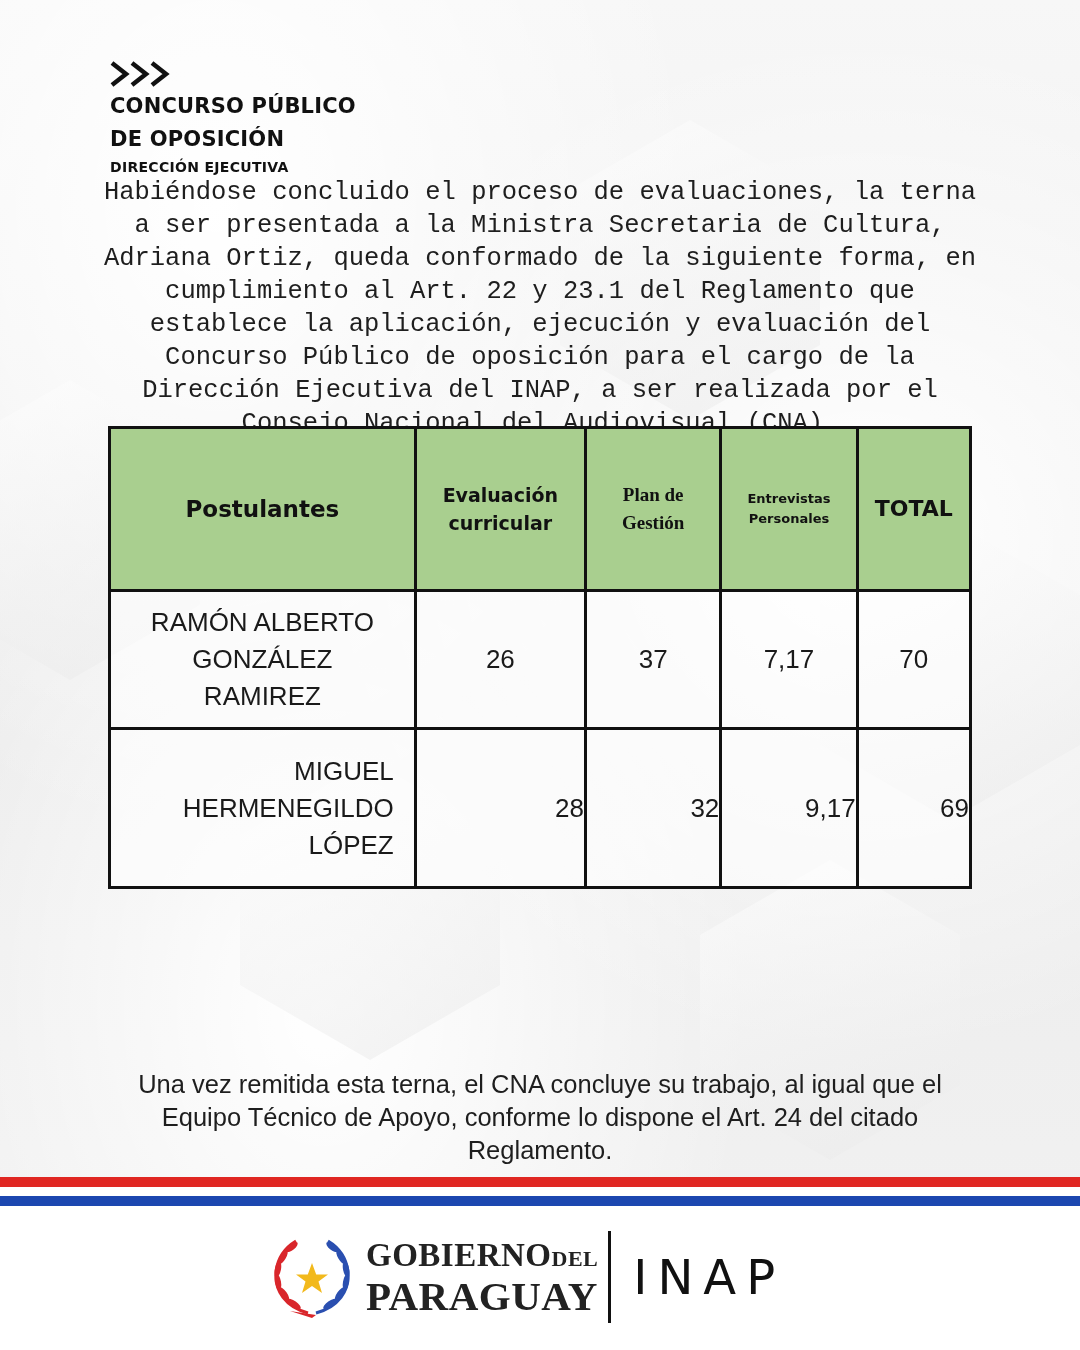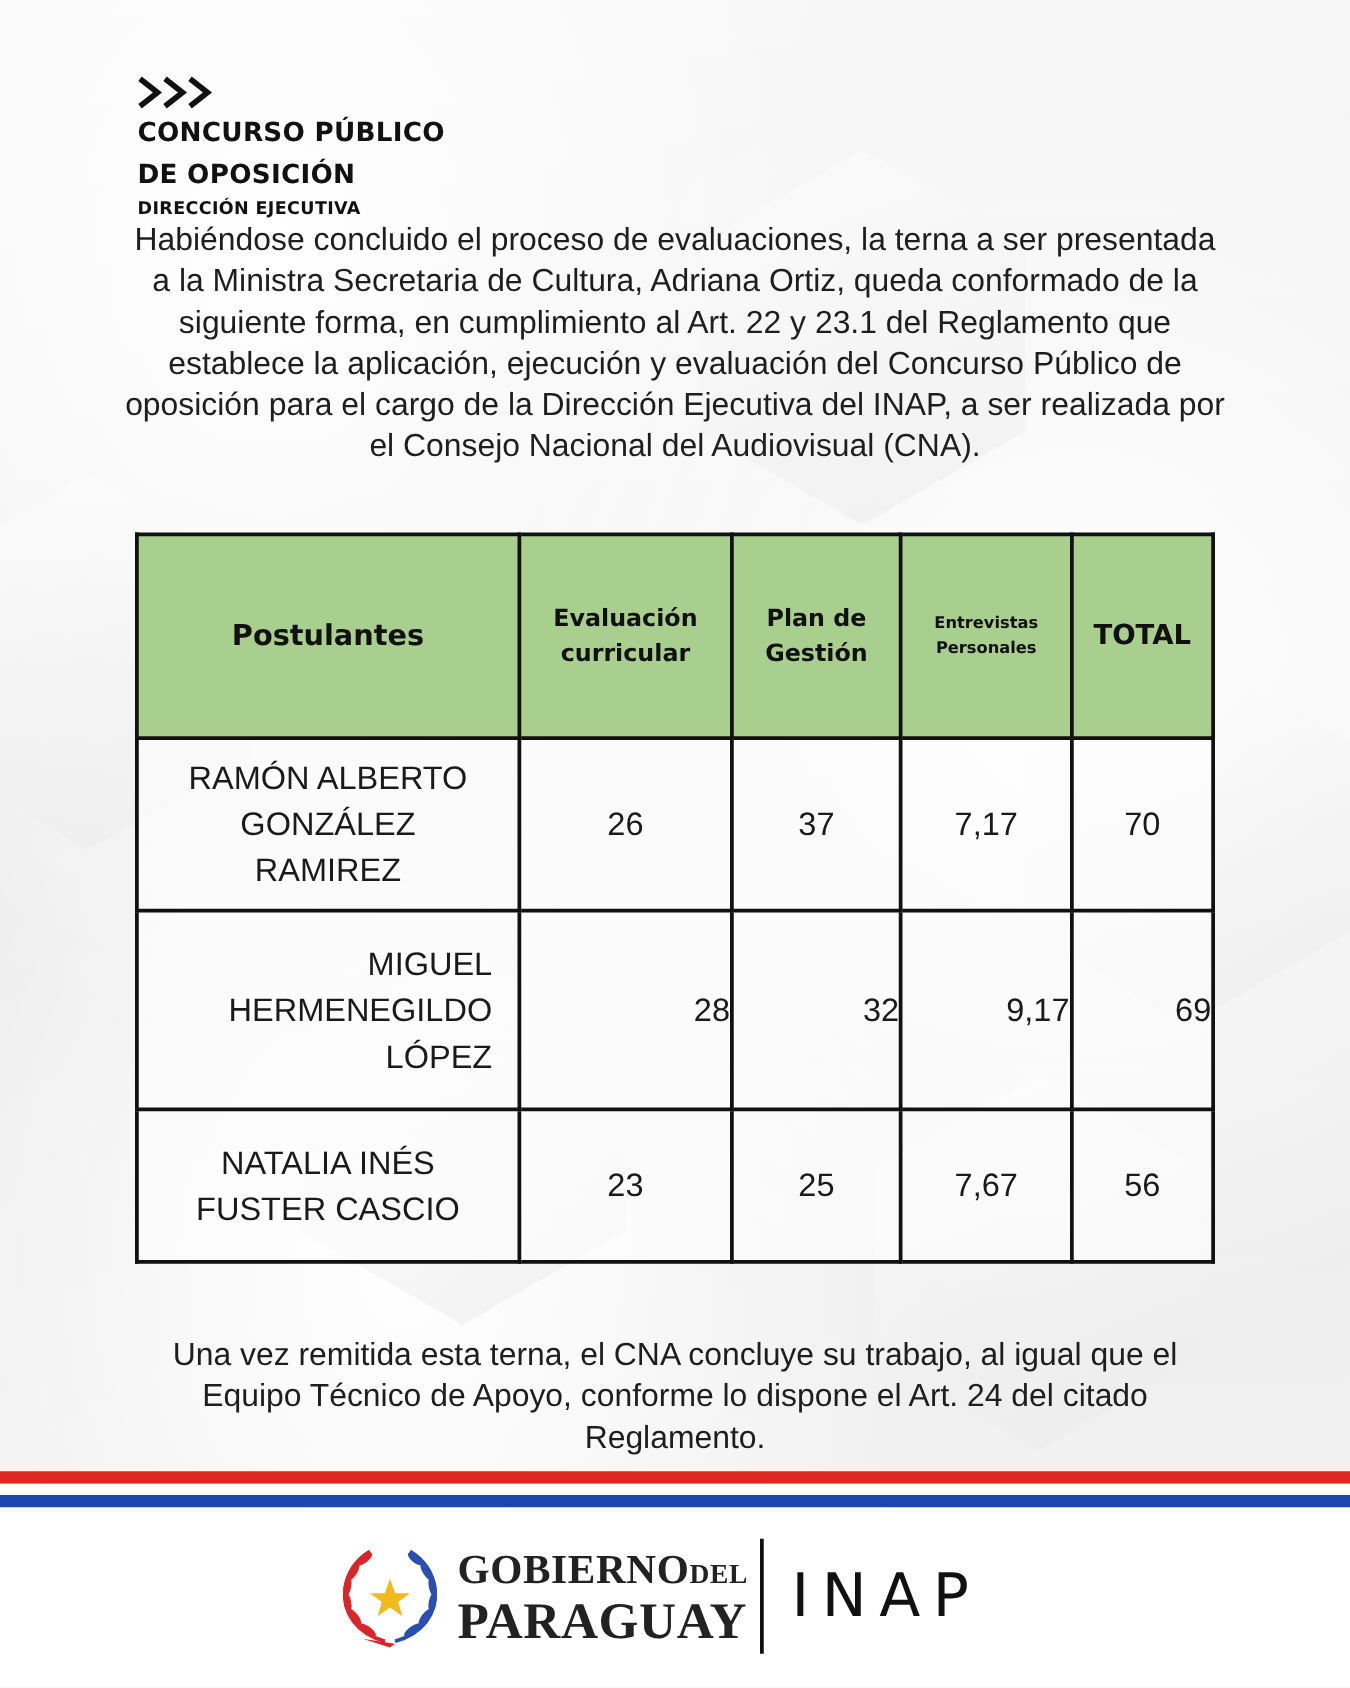--- a/index.html
+++ b/index.html
@@ -37,21 +37,21 @@
   }
   .subtitle {
     font-family: "DejaVu Sans", sans-serif;
     font-weight: bold; font-size: 14px; letter-spacing: 0.3px;
     line-height: 22px; color: #111;
   }
 
   .intro {
     position: absolute; left: 100px; top: 176px; width: 880px;
     text-align: center; font-size: 25.5px; line-height: 33px;
-    color: #1e1e1e; font-weight: normal;
+    color: #1e1e1e; font-weight: normal; font-family: Liberation Mono, monospace;
   }
 
   table.results {
     position: absolute; left: 108px; top: 426px;
     width: 864px; border-collapse: collapse;
     border: 1px solid #0f172a;
   }
   table.results th, table.results td {
     border: 3px solid #111; text-align: center; vertical-align: middle;
   }
@@ -121,46 +121,39 @@
     <div class="subtitle">DIRECCIÓN EJECUTIVA</div>
   </div>
 
   <p class="intro">Habiéndose concluido el proceso de evaluaciones, la terna a ser presentada a la Ministra Secretaria de Cultura, Adriana Ortiz, queda conformado de la siguiente forma, en cumplimiento al Art. 22 y 23.1 del Reglamento que establece la aplicación, ejecución y evaluación del Concurso Público de oposición para el cargo de la Dirección Ejecutiva del INAP, a ser realizada por el Consejo Nacional del Audiovisual (CNA).</p>
 
   <table class="results">
     <thead>
       <tr>
         <th class="col1 th-main">Postulantes</th>
         <th class="col2 th-mid"><span style="display:inline-block; width:130px;">Evaluación curricular</span></th>
-        <th class="col3 th-mid"><span style="display:inline-block; width:100px;">Plan de Gestión</span></th>
+        <th class="col3 th-mid"><span style="display:inline-block; width:100px;font-family:Liberation Serif, serif;">Plan de Gestión</span></th>
         <th class="col4 th-small"><span style="display:inline-block; width:100px;">Entrevistas Personales</span></th>
         <th class="col5 th-small" style="font-size:22px;">TOTAL</th>
       </tr>
     </thead>
     <tbody>
       <tr class="r1">
         <td class="name"><span style="display:inline-block; width:250px;">RAMÓN ALBERTO GONZÁLEZ RAMIREZ</span></td>
         <td>26</td>
         <td>37</td>
         <td>7,17</td>
         <td>70</td>
       </tr>
       <tr class="r2">
         <td class="name"><span style="display:inline-block; width:240px;">MIGUEL HERMENEGILDO LÓPEZ</span></td>
         <td>28</td>
         <td>32</td>
         <td>9,17</td>
         <td>69</td>
-      </tr>
-      <tr class="r3">
-        <td class="name"><span style="display:inline-block; width:240px;">NATALIA INÉS FUSTER CASCIO</span></td>
-        <td>23</td>
-        <td>25</td>
-        <td>7,67</td>
-        <td>56</td>
       </tr>
     </tbody>
   </table>
 
   <p class="closing">Una vez remitida esta terna, el CNA concluye su trabajo, al igual que el Equipo Técnico de Apoyo, conforme lo dispone el Art. 24 del citado Reglamento.</p>
 </div>
 
 <div class="stripe-red"></div>
 <div class="stripe-white"></div>
 <div class="stripe-blue"></div>

